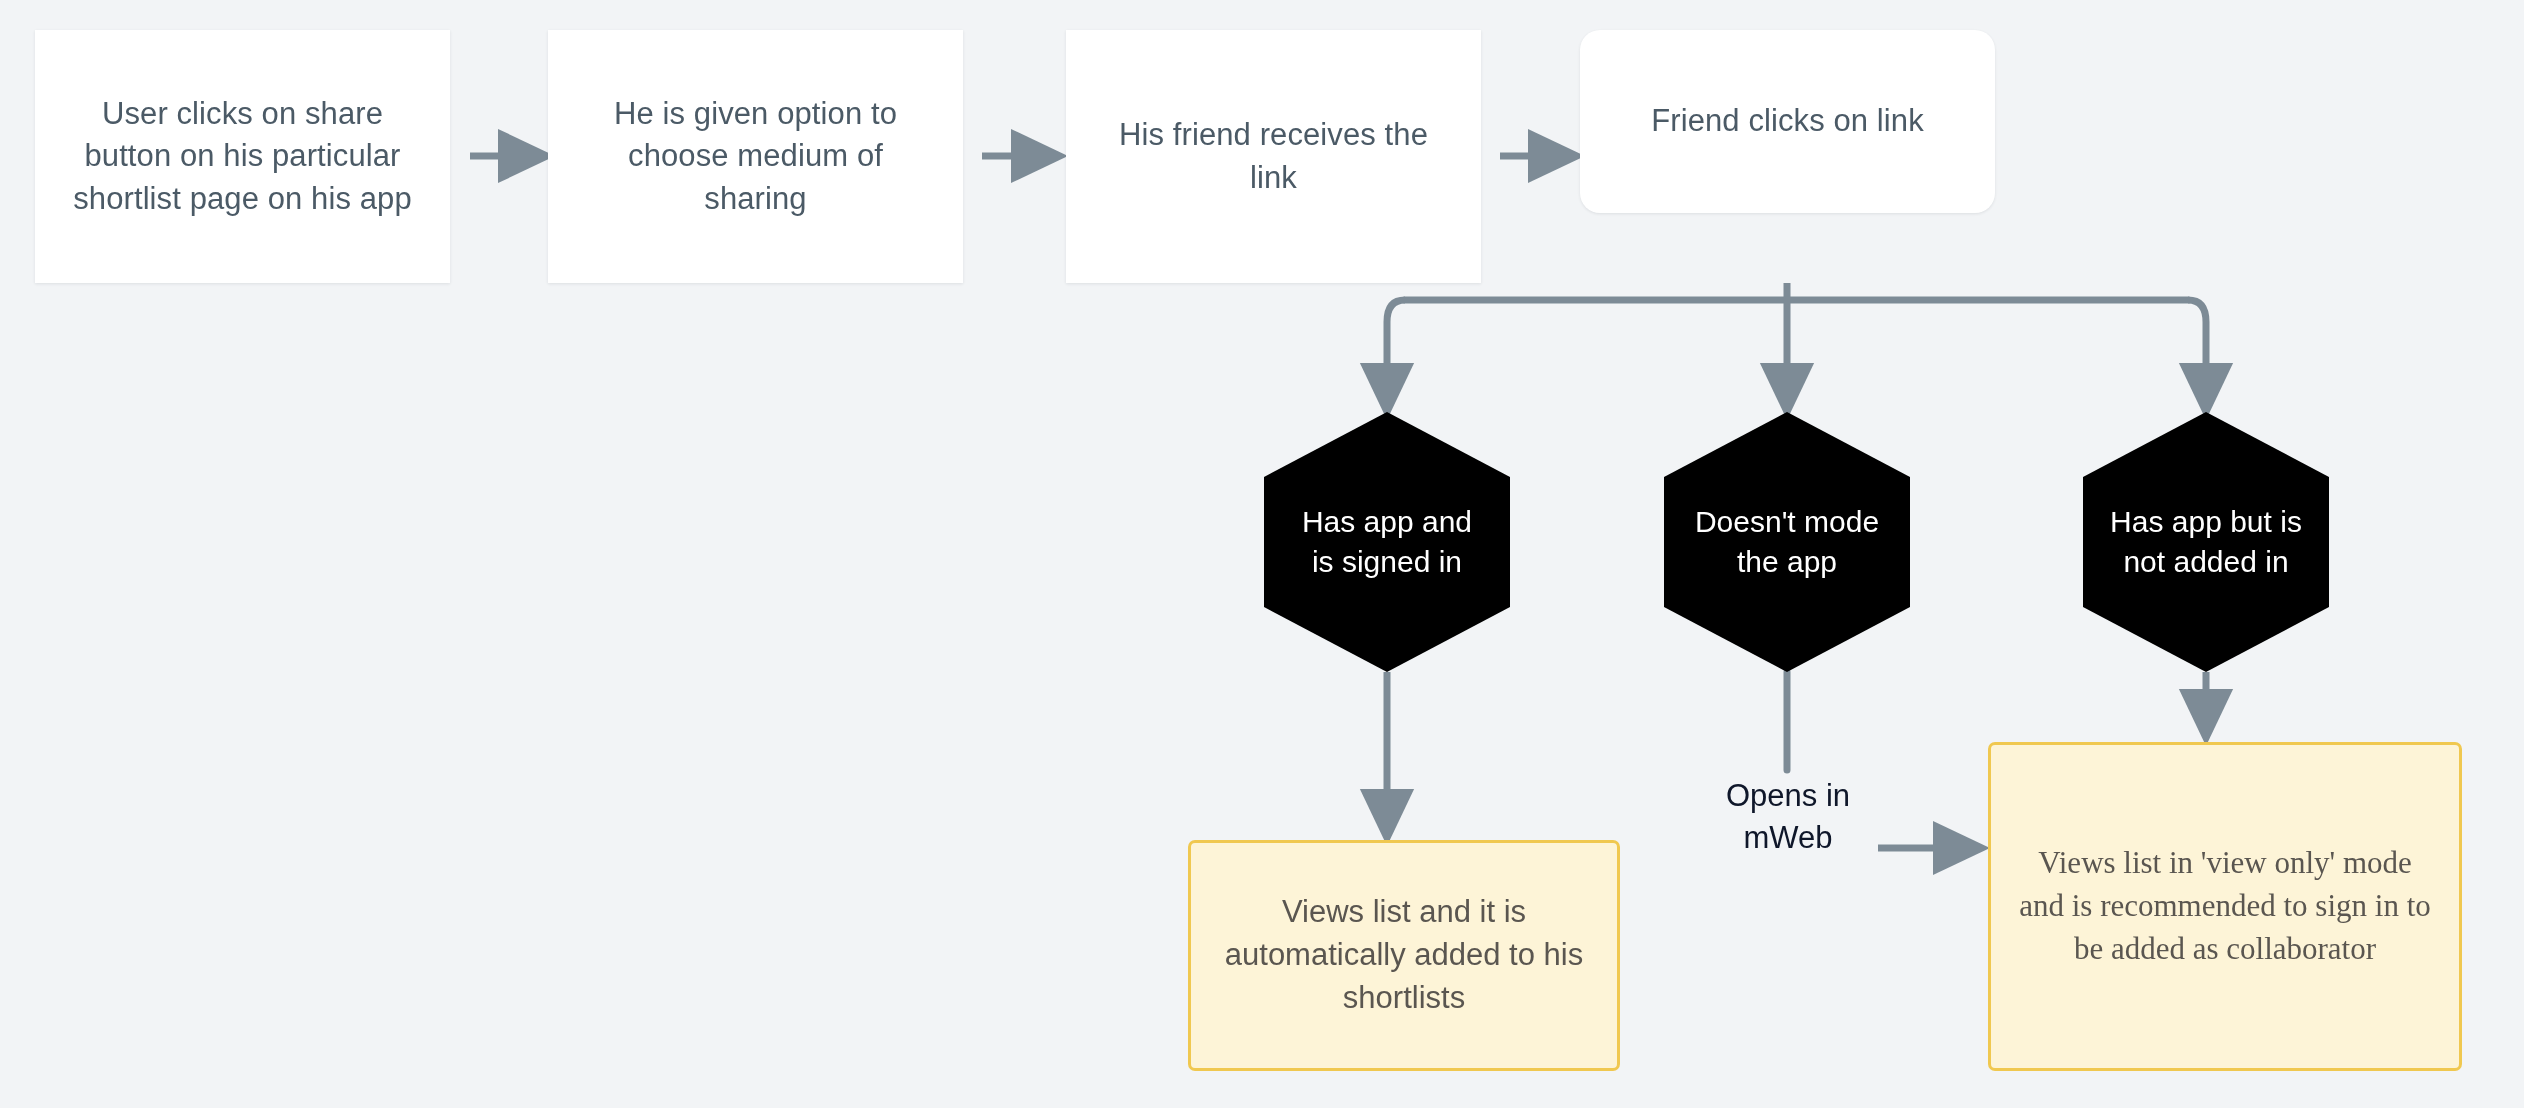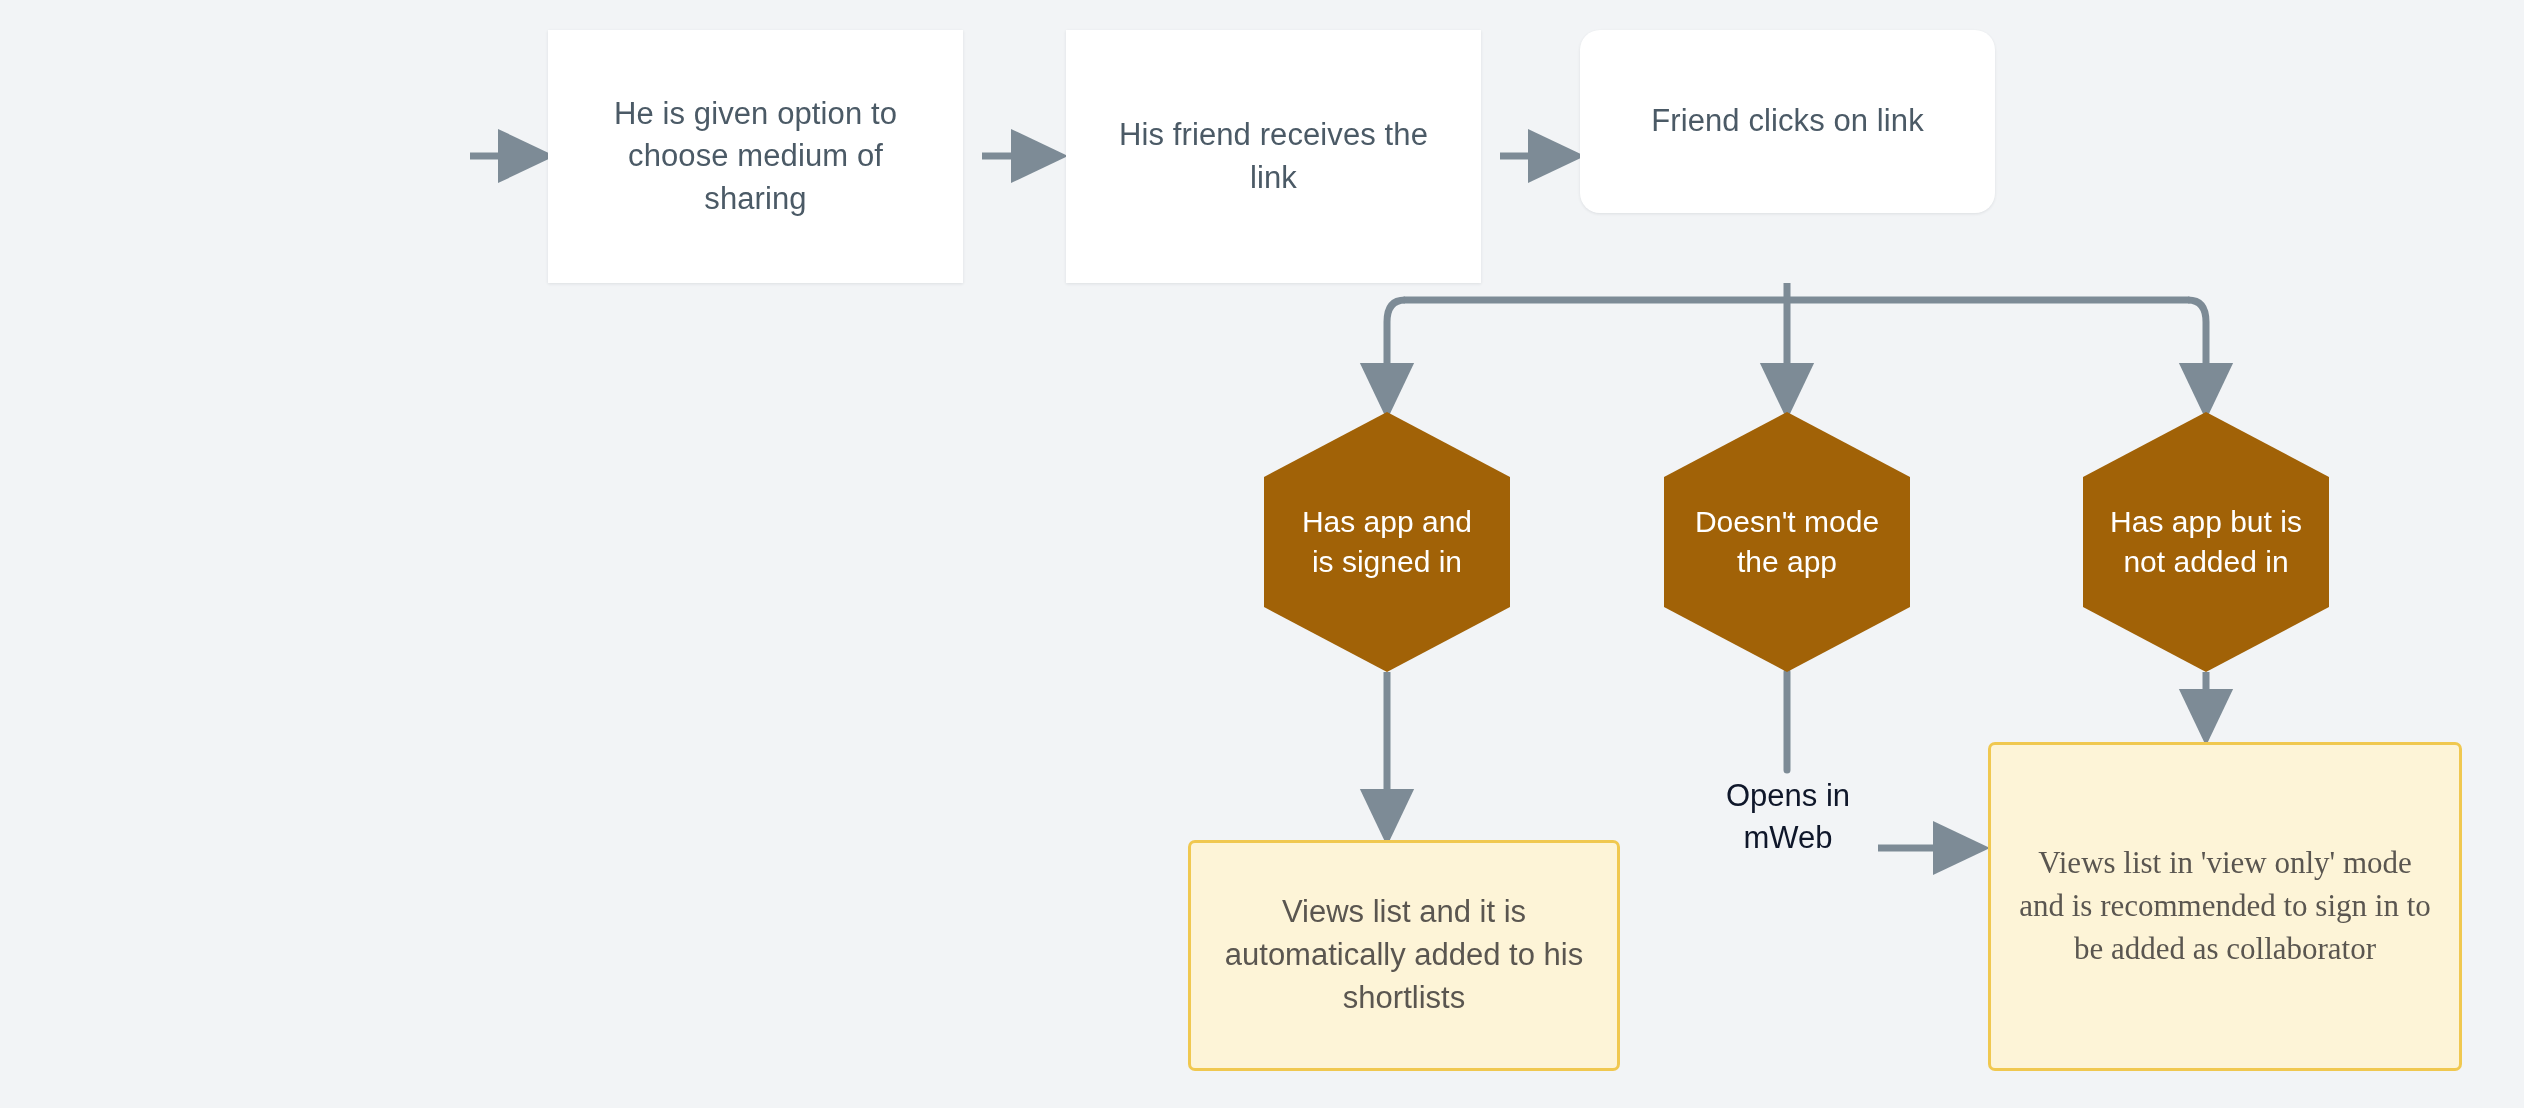--- a/index.html
+++ b/index.html
@@ -31,21 +31,21 @@
     color: #4b5a66;
     font-size: 31px;
     line-height: 1.36;
     text-align: center;
     letter-spacing: .1px;
   }
 
   
   .hex {
     position: absolute;
-    background: #a16207;
+    background: #000000;
     -webkit-clip-path: polygon(50% 0%, 100% 25%, 100% 75%, 50% 100%, 0% 75%, 0% 25%);
     clip-path: polygon(50% 0%, 100% 25%, 100% 75%, 50% 100%, 0% 75%, 0% 25%);
     display: flex;
     align-items: center;
     justify-content: center;
     box-sizing: border-box;
     padding: 0 26px;
   }
   .hex .txt {
     color: #ffffff;
@@ -122,20 +122,23 @@
 
     <path d="M1387,672 L1387,818" stroke="#7d8b96" stroke-width="7" fill="none" marker-end="url(#ah)"></path>
 
     <path d="M1787,672 L1787,770" stroke="#7d8b96" stroke-width="7" fill="none" stroke-linecap="round"></path>
 
     <line x1="1878" y1="848" x2="1962" y2="848" stroke="#7d8b96" stroke-width="7" marker-end="url(#ah)"></line>
 
     <path d="M2206,672 L2206,718" stroke="#7d8b96" stroke-width="7" fill="none" marker-end="url(#ah)"></path>
   </svg>
 
+  <div class="proc-box" style="left:35px; top:30px; width:415px; height:253px;">
+    <span class="txt">User clicks on share button on his particular shortlist page on his app</span>
+  </div>
 
   <div class="proc-box" style="left:548px; top:30px; width:415px; height:253px;">
     <span class="txt">He is given option to choose medium of sharing</span>
   </div>
 
   <div class="proc-box" style="left:1066px; top:30px; width:415px; height:253px;">
     <span class="txt">His friend receives the link</span>
   </div>
 
   <div class="proc-box" style="left:1580px; top:30px; width:415px; height:183px;border-radius:20px;">

